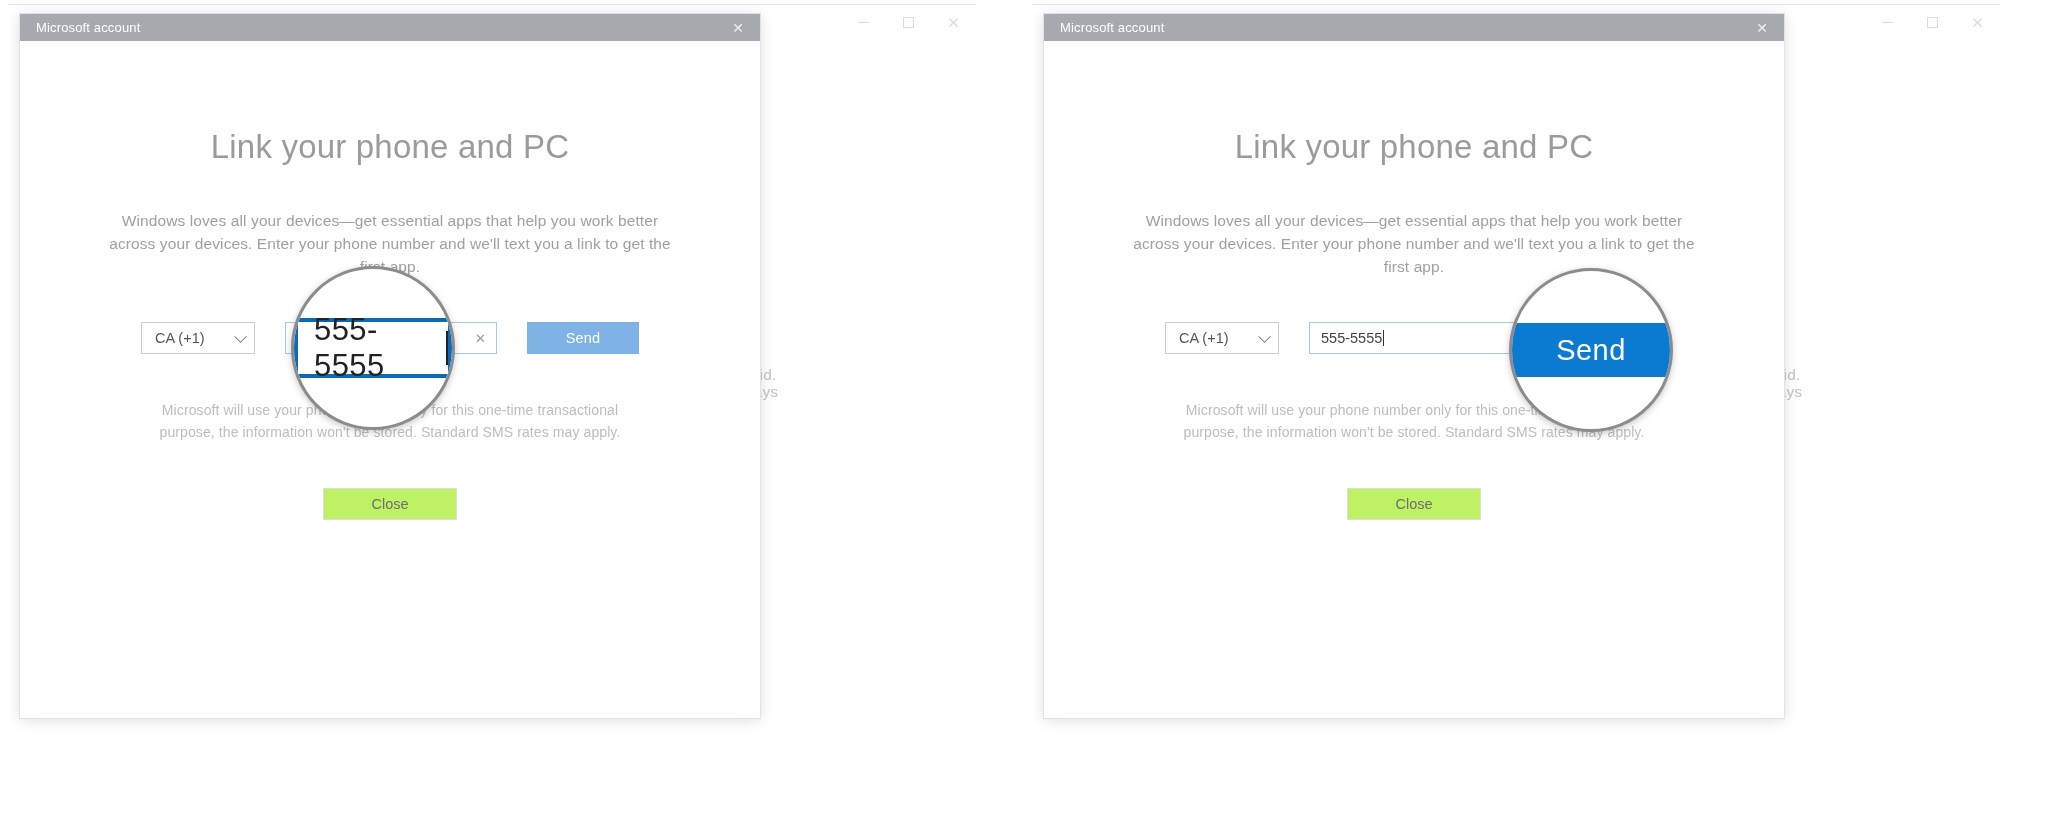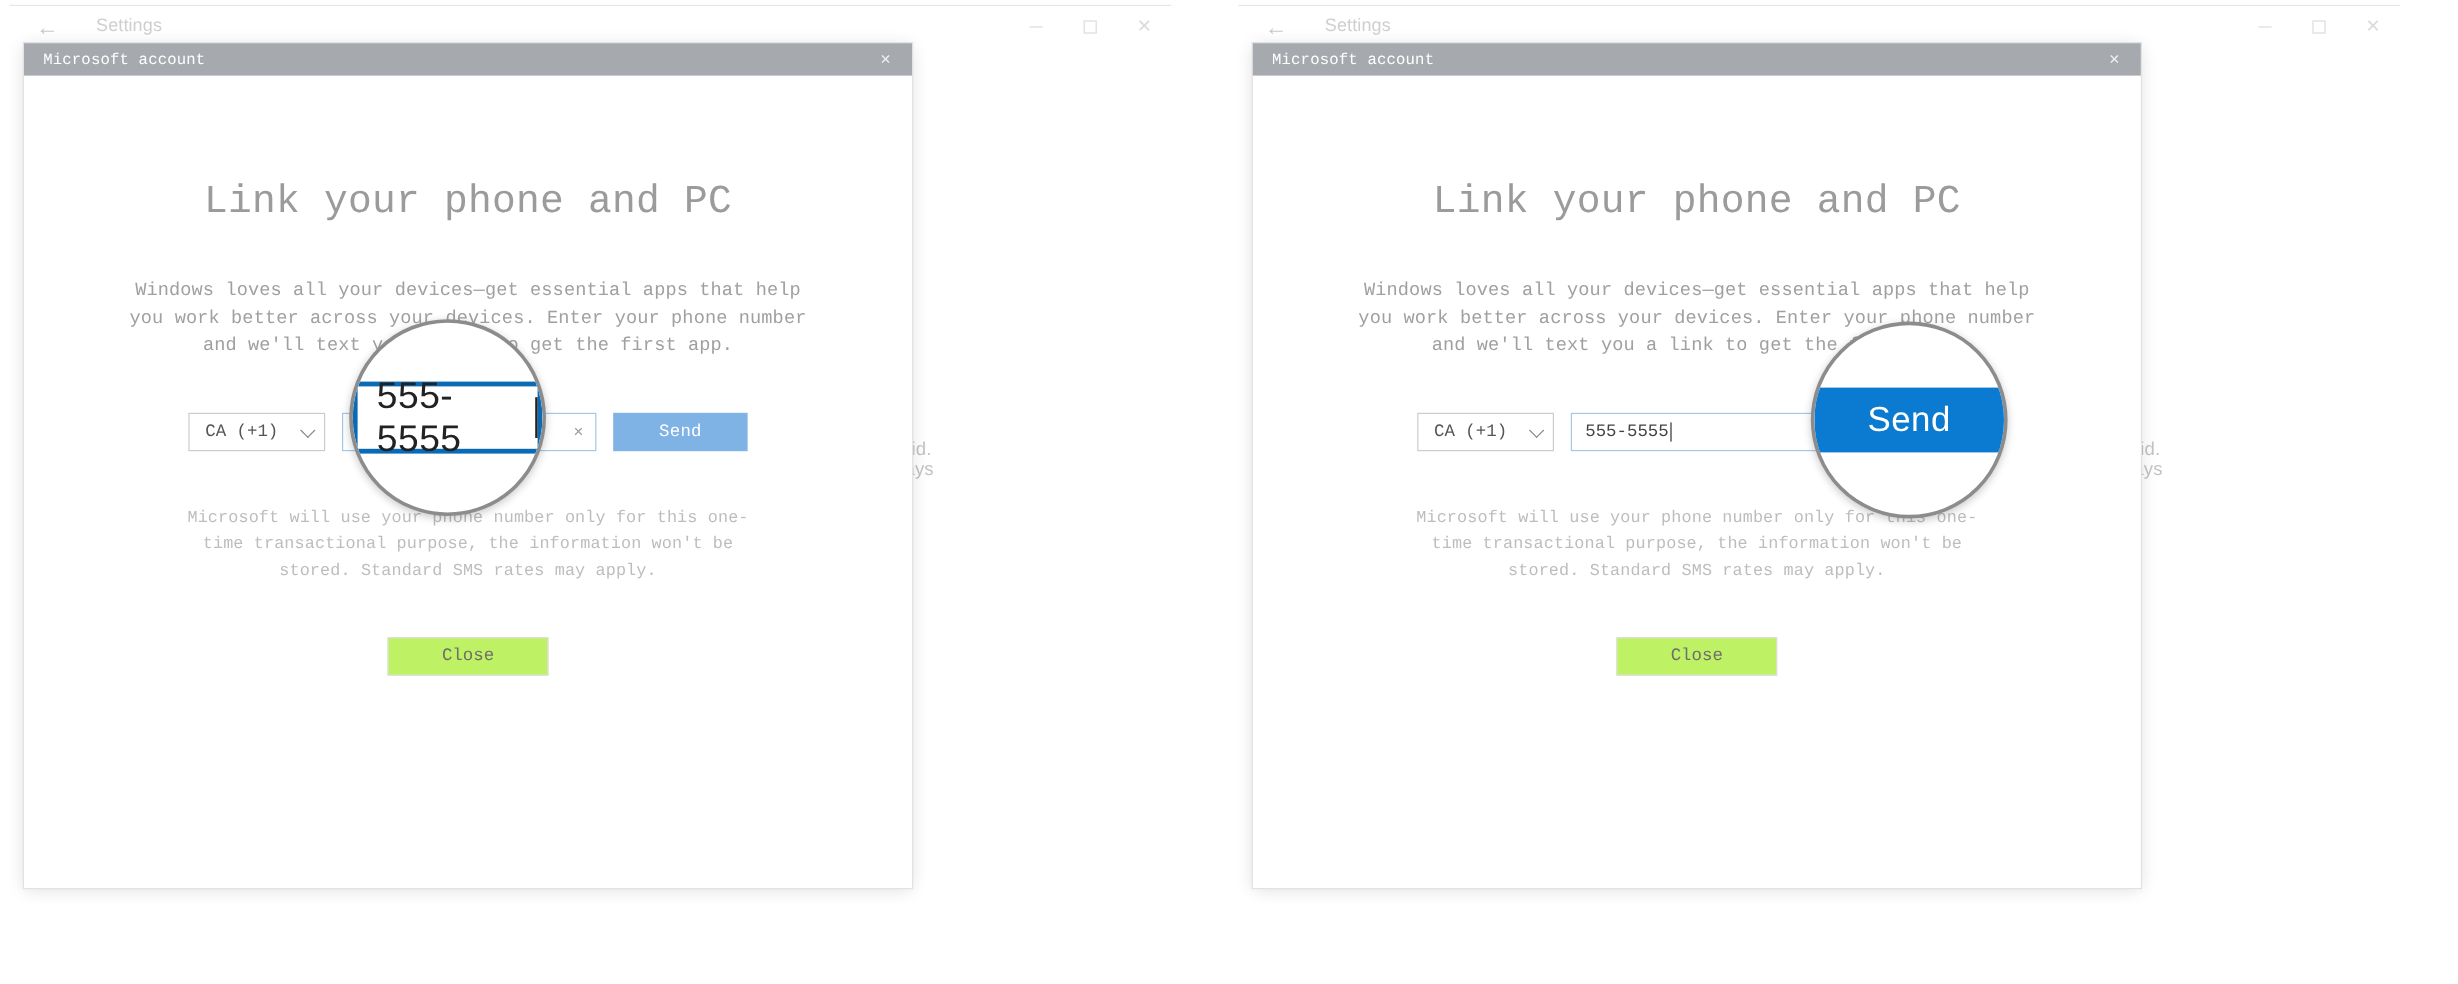--- a/index.html
+++ b/index.html
@@ -54,25 +54,24 @@
   .bg-copy { position: absolute; left: 0; top: 0; width: 100%; }
   .bg-line {
     position: absolute;
     font-size: 15.5px; color: #c4c4c4; white-space: nowrap;
     letter-spacing: .1px;
   }
 
   
   .dialog {
     position: absolute;
-    left: 20px; top: 36px;
+    left: 20px; top: 14px;
     width: 740px; height: 704px;
     background: #ffffff;
     box-shadow: 0 0 0 1px #e2e2e2, 0 2px 14px rgba(0,0,0,.14);
-    font-family: Liberation Mono, monospace;
   }
   .dialog-titlebar {
     position: relative;
     height: 27px;
     background: #a6a9ae;
     display: flex; align-items: center;
   }
   .dialog-title {
     margin-left: 16px;
     font-size: 13px; color: #ffffff; letter-spacing: .15px;
@@ -95,21 +94,21 @@
   }
   .dlg-intro {
     margin: 42px auto 0;
     width: 584px;
     font-size: 15.5px; color: #a0a0a0; line-height: 1.5;
     letter-spacing: .1px;
   }
   .input-row {
     margin-top: 44px;
     display: flex; justify-content: center; align-items: flex-start;
-    gap: 0;
+    gap: 16px;
   }
   .country-select {
     position: relative;
     width: 114px; height: 32px;
     border: 1px solid #cccccc;
     background: #ffffff;
     display: flex; align-items: center;
     font-size: 14.5px; color: #555555;
     padding-left: 13px;
     text-align: left;

